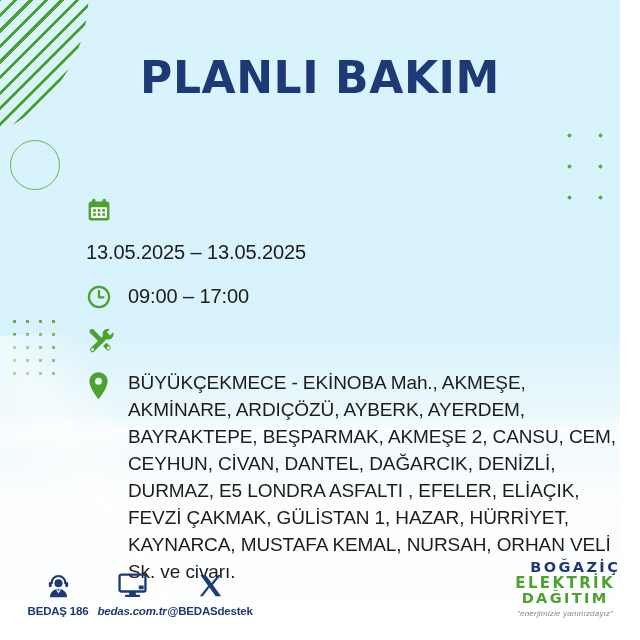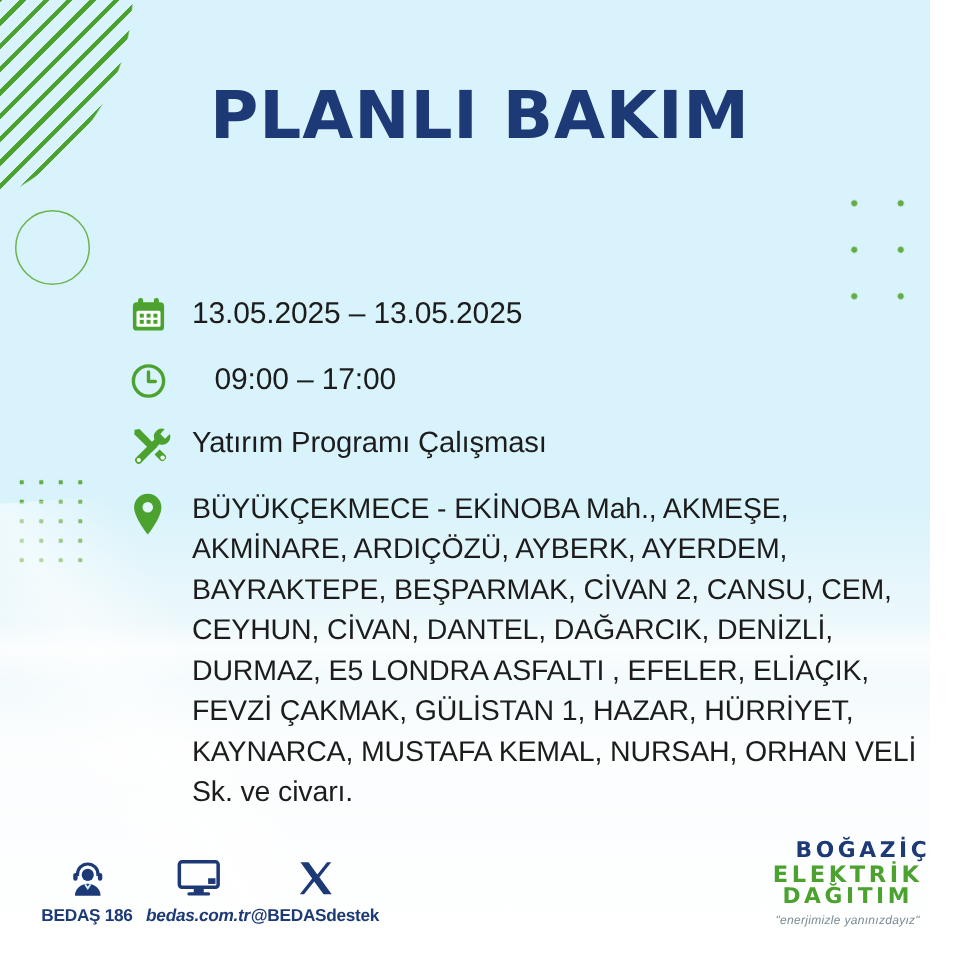--- a/index.html
+++ b/index.html
@@ -95,22 +95,22 @@
   #info { position: absolute; top: 196px; left: 86px; width: 540px; }
   .row { display: flex; align-items: flex-start; margin-bottom: 8px; }
   .row .ico { width: 42px; flex: 0 0 42px; display: flex; justify-content: flex-start; padding-top: 1px; }
   .row .txt {
     font-size: 19.5px;
     color: #1c1c1c;
     line-height: 1.34;
     font-family: "Liberation Sans", sans-serif;
     letter-spacing: -0.1px;
   }
-  #row-date { margin-bottom: 17px; }
-  #row-time { margin-bottom: 15px; gap: 15px; }
+  #row-date { margin-bottom: 17px; flex-direction: column; }
+  #row-time { margin-bottom: 15px; }
   #row-type { margin-bottom: 16px; }
   #row-date .txt, #row-time .txt { font-size: 20px; }
   #row-loc .txt { font-size: 19px; line-height: 1.42; }
 
   
   #footer { position: absolute; left: 0; bottom: 8px; width: 640px; height: 62px; }
   .social { position: absolute; text-align: center; width: 120px; }
   .social .sico { height: 30px; display: flex; align-items: center; justify-content: center; }
   .social .slabel {
     margin-top: 5px;
@@ -187,34 +187,33 @@
         <svg width="28" height="28" viewBox="0 0 24 24" aria-hidden="true">
           <g fill="#4CA22F">
             <path d="M3.2 3.0 L6.0 2.6 L16.0 12.8 L13.2 15.6 L3.0 5.6 Z"></path>
             <path d="M14.6 17.2 L17.5 20.2 a2.1 2.1 0 0 0 3.0 -3.0 L17.5 14.3 Z"></path>
             <circle cx="19.2" cy="18.9" r="1.25" fill="#ffffff"></circle>
             <path d="M20.4 2.6 a4.6 4.6 0 0 0 -5.9 5.9 L4.1 18.9 a2.0 2.0 0 0 0 2.9 2.9 L17.4 11.3 a4.6 4.6 0 0 0 5.9 -5.9 L20.6 8.1 L17.9 5.4 Z"></path>
             <circle cx="5.6" cy="20.3" r="1.2" fill="#ffffff"></circle>
           </g>
         </svg>
       </span>
-      <span class="txt">Yatırım Programı Çalışması</span>
     </div>
 
     <div class="row" id="row-loc">
       <span class="ico">
         <svg width="25" height="30" viewBox="0 0 24 30" aria-hidden="true">
           <path d="M12 1.2 C6.9 1.2 2.9 5.2 2.9 10.3 C2.9 17.1 12 28.4 12 28.4 C12 28.4 21.1 17.1 21.1 10.3 C21.1 5.2 17.1 1.2 12 1.2 Z" fill="#4CA22F"></path>
           <circle cx="12" cy="10.2" r="3.5" fill="#e3f6fb"></circle>
         </svg>
       </span>
       <span class="txt">
         <span>BÜYÜKÇEKMECE - EKİNOBA Mah., AKMEŞE,</span><br>
         <span>AKMİNARE, ARDIÇÖZÜ, AYBERK, AYERDEM,</span><br>
-        <span>BAYRAKTEPE, BEŞPARMAK, CİVAN 2, CANSU, CEM,</span><br>
+        <span>BAYRAKTEPE, BEŞPARMAK, AKMEŞE 2, CANSU, CEM,</span><br>
         <span>CEYHUN, CİVAN, DANTEL, DAĞARCIK, DENİZLİ,</span><br>
         <span>DURMAZ, E5 LONDRA ASFALTI , EFELER, ELİAÇIK,</span><br>
         <span>FEVZİ ÇAKMAK, GÜLİSTAN 1, HAZAR, HÜRRİYET,</span><br>
         <span>KAYNARCA, MUSTAFA KEMAL, NURSAH, ORHAN VELİ</span><br>
         <span>Sk. ve civarı.</span>
       </span>
     </div>
 
   </div>
 

